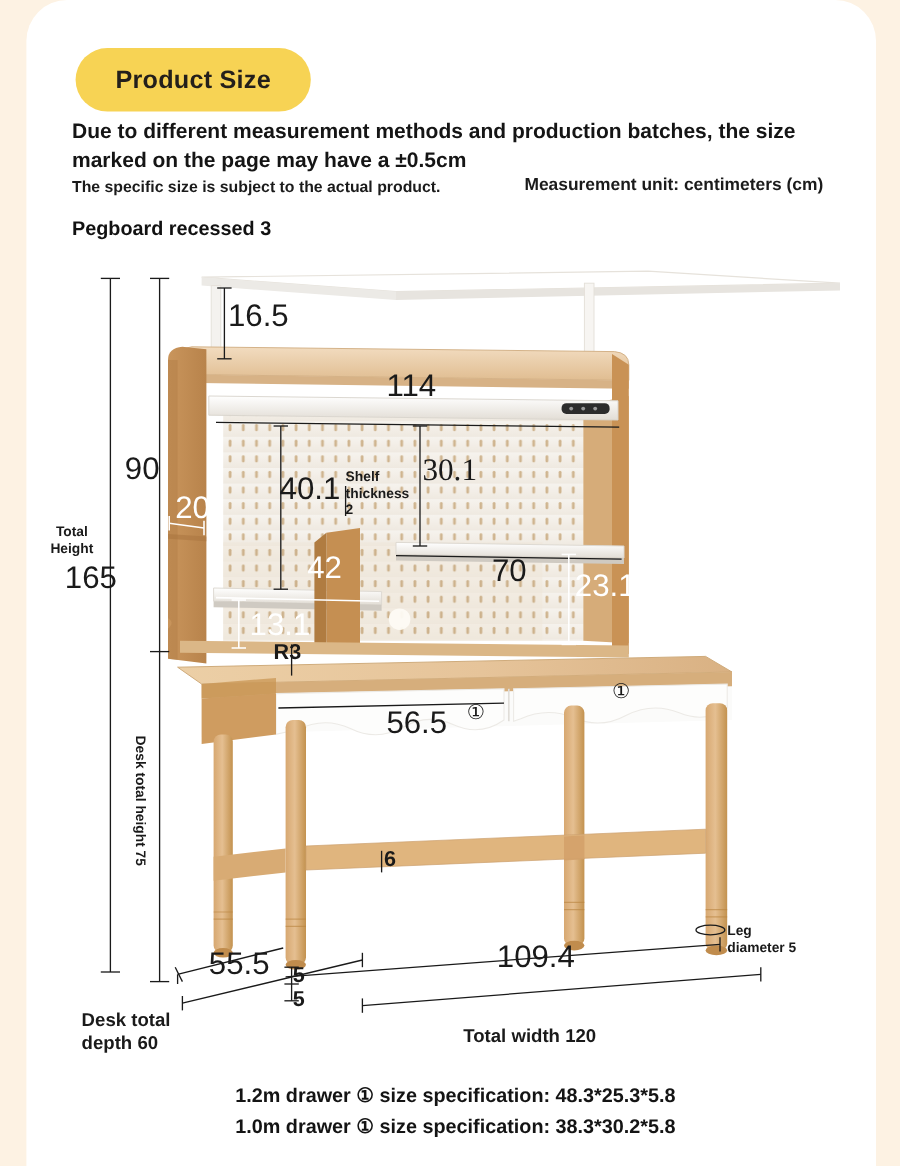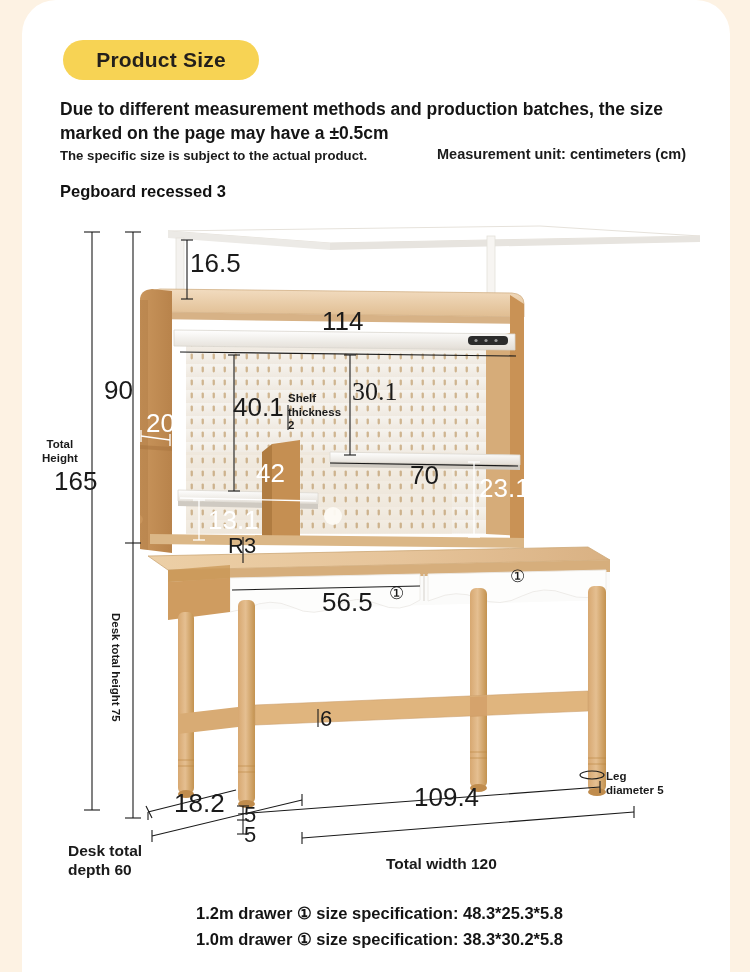--- a/index.html
+++ b/index.html
@@ -19,21 +19,21 @@
   .card {
     position: absolute;
     left: 22px; top: 0; width: 708px; height: 972px;
     background: #ffffff;
     border-radius: 34px 34px 0 0;
   }
 
   
   .badge {
     position: absolute; left: 63px; top: 40px;
-    width: 196px; height: 40px;
+    width: 196px; height: 53px;
     background: #f7d354;
     border-radius: 27px;
     display: flex; align-items: center; justify-content: center;
     color: #231f1b;
     font-size: 21px; font-weight: bold;
     letter-spacing: .2px;
   }
   .note-main {
     position: absolute; left: 60px; top: 98px; width: 640px;
     font-size: 17.5px; font-weight: bold; color: #151515;
@@ -66,21 +66,21 @@
   .dimtxt {
     position: absolute;
     font-family: "Liberation Sans", sans-serif;
     color: #1a1a1a;
     white-space: nowrap;
     pointer-events: none;
   }
   .dark  { color:#1a1a1a; }
   .white { color:#ffffff; }
   .big   { font-size: 26px; }
-  .mid   { font-size: 22px; }
+  .mid   { font-size: 18px; font-weight: bold; }
   .sm    { font-size: 17px; }
   .tiny  { font-size: 11.5px; font-weight: bold; }
   .bold  { font-weight: bold; }
   .vert  { writing-mode: vertical-rl; }
 </style>
 </head>
 <body>
 
 <div id="page">
   <div class="card"></div>
@@ -311,21 +311,21 @@
     <div class="dimtxt white big" style="left:479px; top:473px;">23.1</div>
     <div class="dimtxt dark mid" style="left:228px; top:533px;">R3</div>
 
     <div class="dimtxt dark big" style="left:322px; top:587px;">56.5</div>
     <div class="dimtxt dark sm" style="left:389px; top:583px;">①</div>
     <div class="dimtxt dark sm" style="left:510px; top:566px;">①</div>
 
     <div class="dimtxt dark tiny vert" style="left:110px; top:613px;">Desk total height 75</div>
 
     <div class="dimtxt dark mid" style="left:320px; top:706px;">6</div>
-    <div class="dimtxt dark big" style="left:174px; top:788px;">18.2</div>
+    <div class="dimtxt dark big" style="left:174px; top:788px;">55.5</div>
     <div class="dimtxt dark mid" style="left:244px; top:802px;">5</div>
     <div class="dimtxt dark mid" style="left:244px; top:822px;">5</div>
     <div class="dimtxt dark big" style="left:414px; top:782px;">109.4</div>
 
     <div class="dimtxt dark tiny" style="left:606px; top:770px; line-height:1.2;">Leg<br>diameter 5</div>
     <div class="dimtxt dark bold" style="left:68px;  top:841px; font-size:15.5px; line-height:1.25;">Desk total<br>depth 60</div>
     <div class="dimtxt dark bold" style="left:386px; top:855px; font-size:15.5px;">Total width 120</div>
   </div>
 
   <div class="spec-lines">

